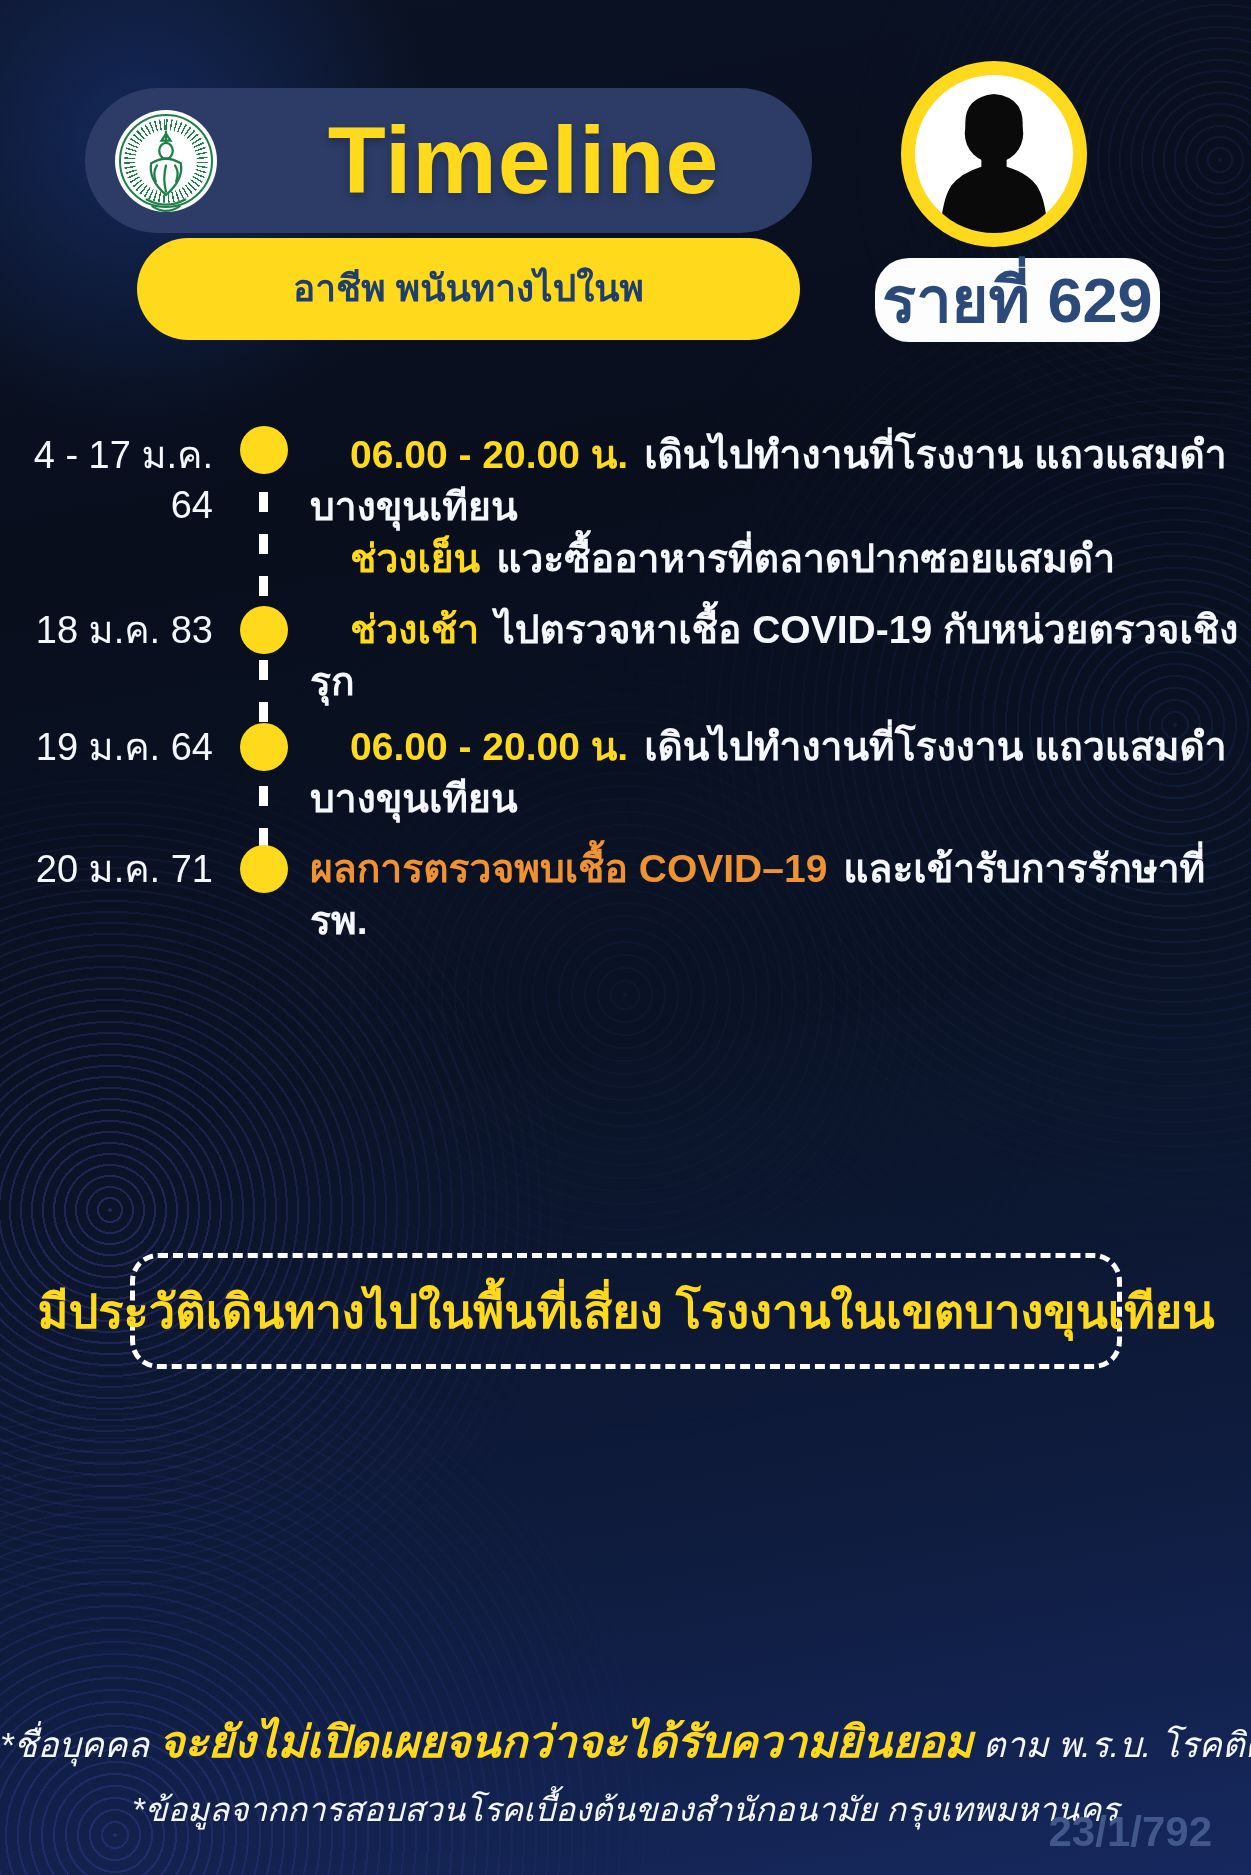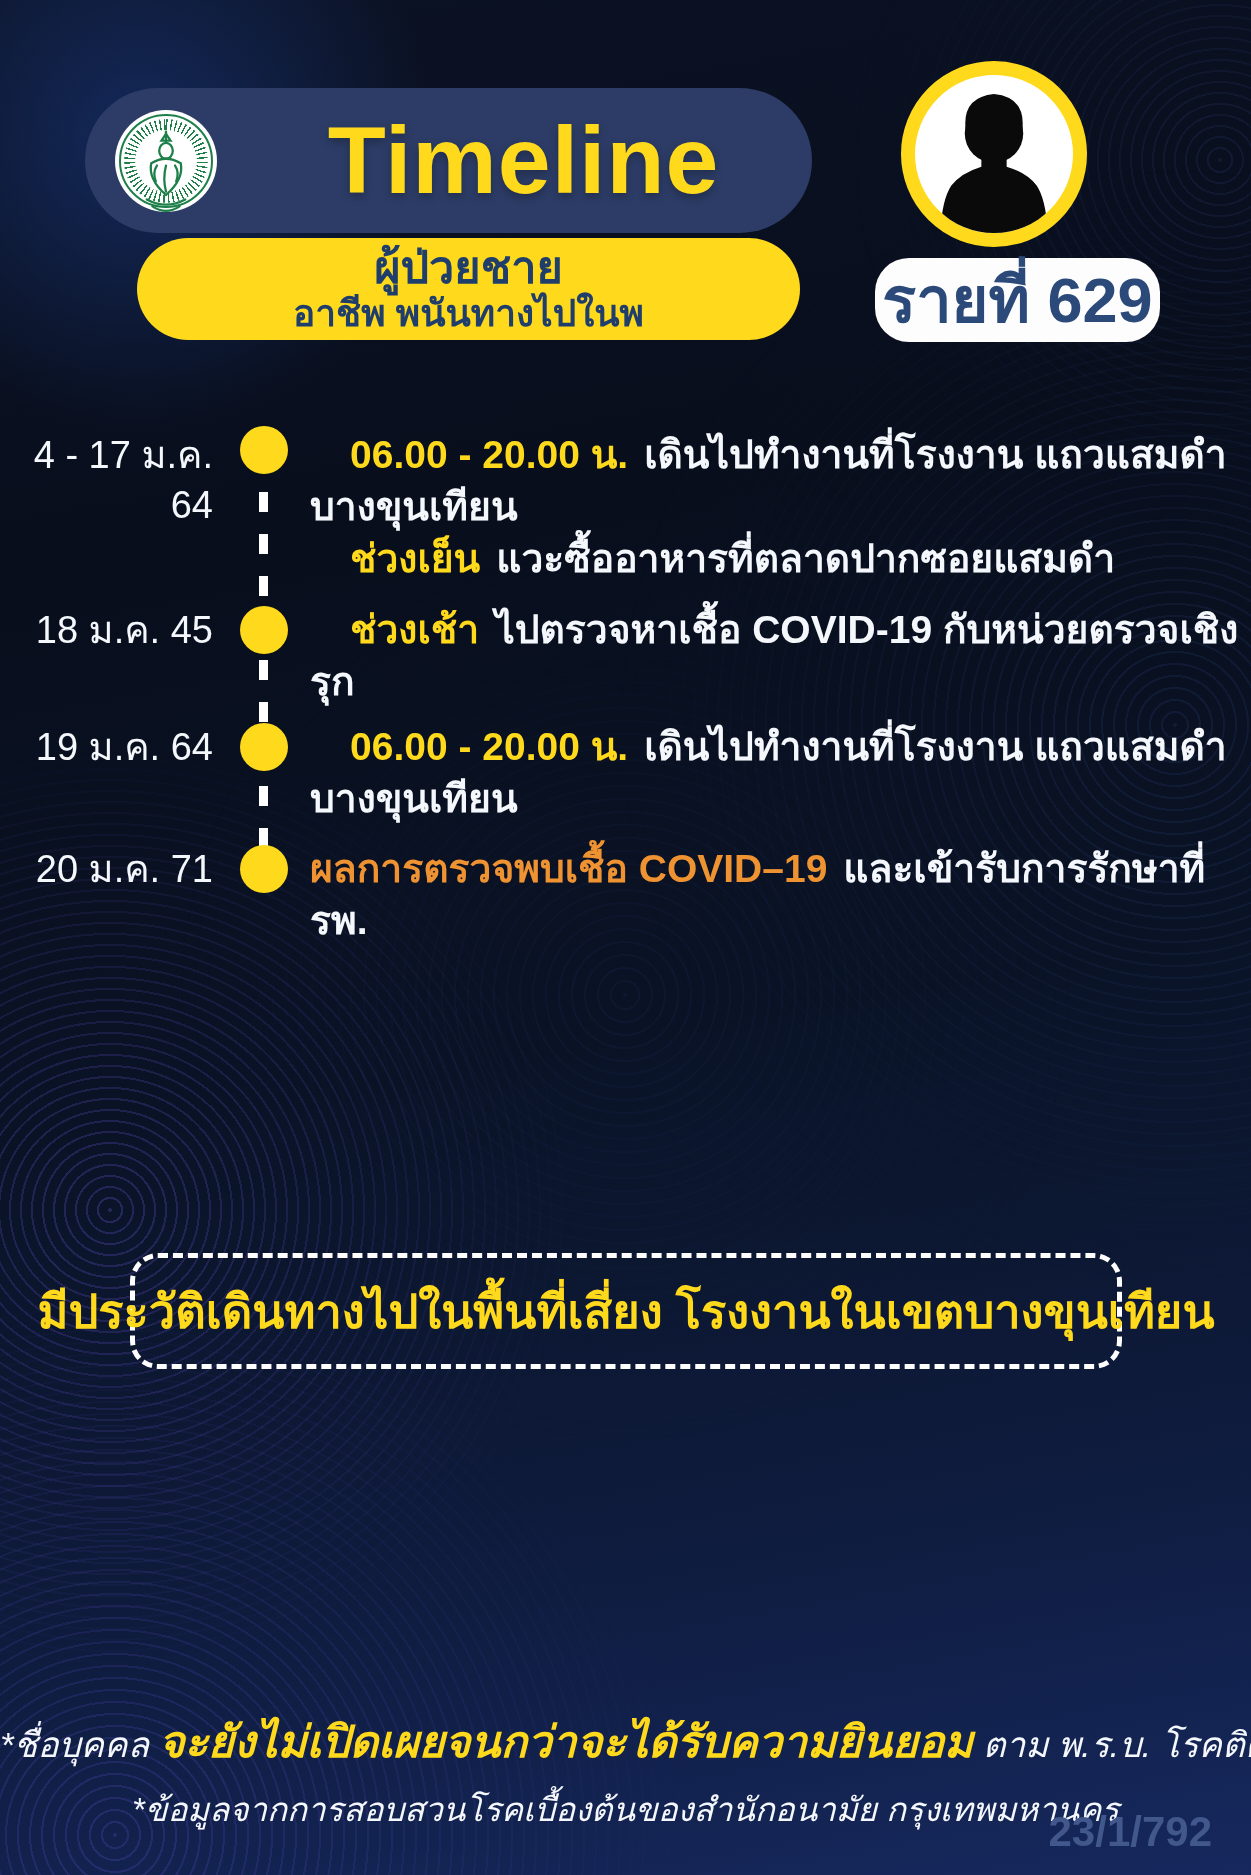--- a/index.html
+++ b/index.html
@@ -151,21 +151,20 @@
             <path d="M38 34 Q42 40 39 48"></path>
             <path d="M13 64 Q30 73 47 64"></path>
             <path d="M18 70 Q30 78 42 70"></path>
           </g>
         </svg>
       </div>
       <div class="title">Timeline</div>
     </div>
 
     <div class="subtitle-pill">
-      <div class="subtitle-l1">ผู้ป่วยชาย</div>
       <div class="subtitle-l2">อาชีพ พนันทางไปในพ</div>
     </div>
 
     <div class="avatar">
       <svg viewBox="0 0 100 100">
         <g fill="#0a0a0a">
           <circle cx="50" cy="37" r="18.5"></circle>
           <path d="M32 34 Q30 14 50 12 Q70 14 68 34 Q64 20 50 19 Q36 20 32 34 Z"></path>
           <path d="M42 50 L42 58 Q29 62 23 70 Q17 79 16 100 L84 100 Q83 79 77 70 Q71 62 58 58 L58 50 Q54 54.5 50 54.5 Q46 54.5 42 50 Z"></path>
         </g>
@@ -175,21 +174,21 @@
     <div class="case-pill">รายที่ 629</div>
 
     <section>
       <div class="tl-line"></div>
       <div class="tl-dot dot1"></div>
       <div class="tl-dot dot2"></div>
       <div class="tl-dot dot3"></div>
       <div class="tl-dot dot4"></div>
 
       <div class="tl-date date1">4 - 17 ม.ค. 64</div>
-      <div class="tl-date date2">18 ม.ค. 45</div>
+      <div class="tl-date date2">18 ม.ค. 83</div>
       <div class="tl-date date3">19 ม.ค. 64</div>
       <div class="tl-date date4">20 ม.ค. 71</div>
 
       <div class="tl-text text1">
         <div>
           <span class="accent yellow">06.00 - 20.00 น.</span><span class="plain">เดินไปทำงานที่โรงงาน แถวแสมดำ บางขุนเทียน</span>
         </div>
         <div>
           <span class="accent yellow">ช่วงเย็น</span><span class="plain">แวะซื้ออาหารที่ตลาดปากซอยแสมดำ</span>
         </div>

